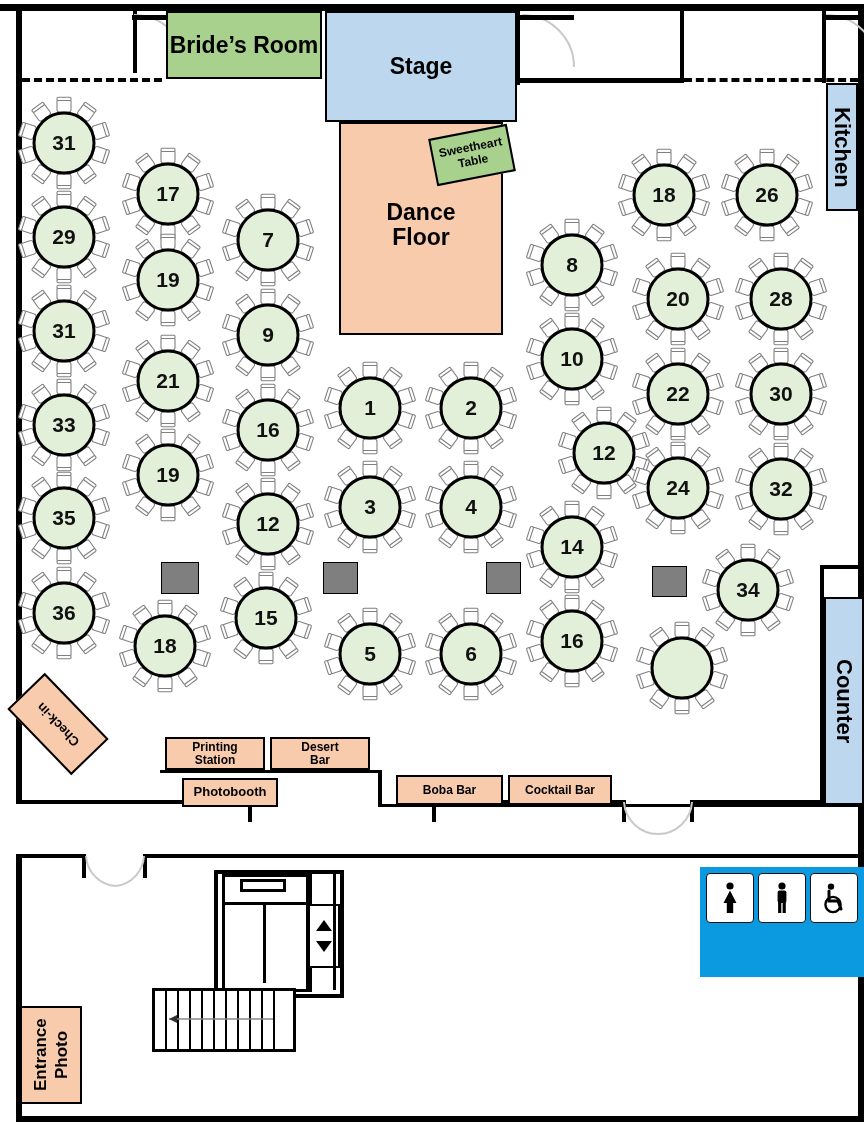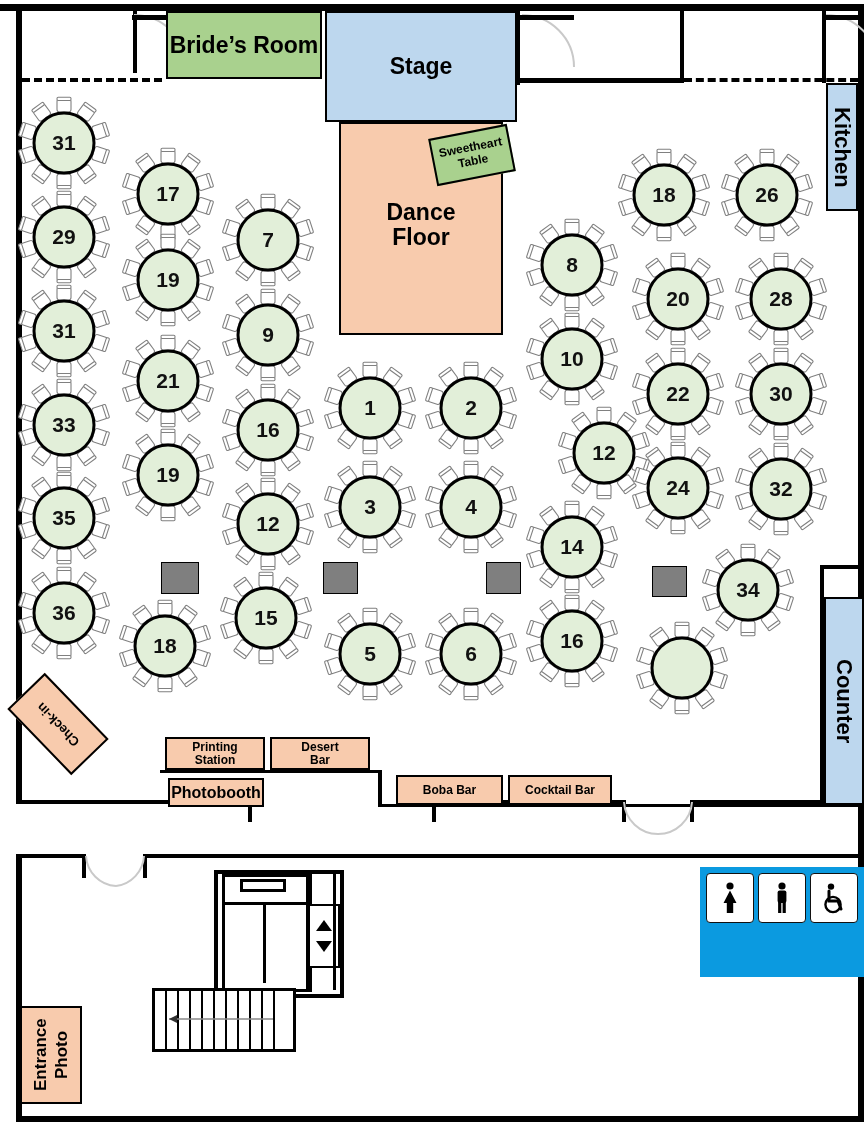--- a/index.html
+++ b/index.html
@@ -158,21 +158,21 @@
   <div class="zone peach" style="left:20px;top:1006px;width:62px;height:98px;font-size:17px;">
     <span class="rot-ccw" style="text-align:center;line-height:1.25;">Entrance Photo</span>
   </div>
 
   <div class="zone peach" style="left:165px;top:737px;width:100px;height:33px;font-size:12px;">
     <span style="display:block;width:72px;">Printing Station</span>
   </div>
   <div class="zone peach" style="left:270px;top:737px;width:100px;height:33px;font-size:12px;">
     <span style="display:block;width:58px;">Desert Bar</span>
   </div>
-  <div class="zone peach" style="left:168px;top:778px;width:96px;height:29px;font-size:16px;">
+  <div class="zone peach" style="left:182px;top:778px;width:96px;height:29px;font-size:13px;">
     <span>Photobooth</span>
   </div>
   <div class="zone peach" style="left:396px;top:775px;width:107px;height:30px;font-size:12px;">
     <span>Boba Bar</span>
   </div>
   <div class="zone peach" style="left:508px;top:775px;width:104px;height:30px;font-size:12px;">
     <span>Cocktail Bar</span>
   </div>
 
   <div id="tables-layer">

